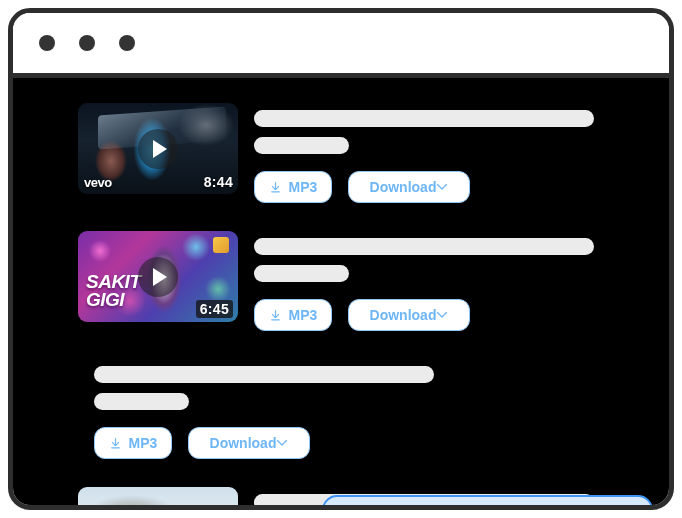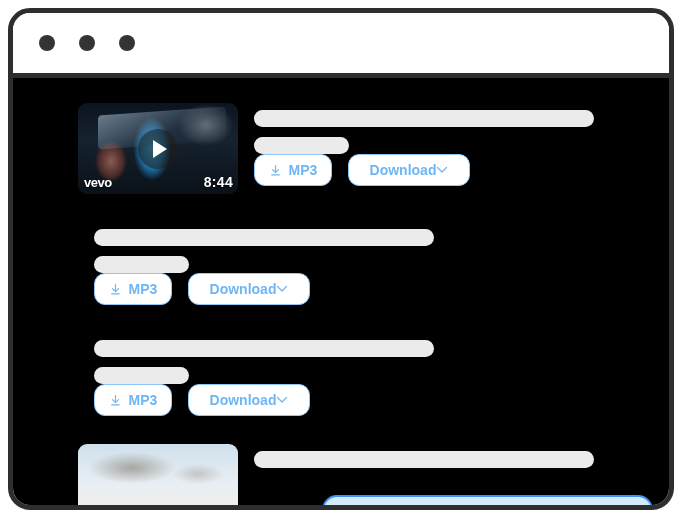--- a/index.html
+++ b/index.html
@@ -214,20 +214,21 @@
     background: #ebebeb;
     border-radius: 10px;
     height: 17px;
   }
   .skeleton.long { width: 340px; }
   .skeleton.short { width: 95px; margin-top: 10px; }
 
   .btn-row {
     display: flex;
     gap: 16px;
+    margin-top: 17px;
   }
   .btn {
     display: flex;
     align-items: center;
     justify-content: center;
     box-sizing: border-box;
     height: 32px;
     border: 1px solid #8ec8fa;
     border-radius: 11px;
     background: #ffffff;
@@ -309,20 +310,28 @@
               <span>Download</span>
               <svg class="chev" viewBox="0 0 24 16">
                 <path d="M3 3 L12 12 L21 3" fill="none" stroke="#6fb6f5" stroke-width="2.6" stroke-linecap="round" stroke-linejoin="round"></path>
               </svg>
             </button>
           </div>
         </div>
       </div>
 
       <div class="video-row">
+        <div class="thumb">
+          <div class="thumb-art art-2"></div>
+          <div class="thumb-caption">SAKIT<br>GIGI</div>
+          <div class="play-btn">
+            <span class="play-tri"></span>
+          </div>
+          <span class="duration badge">6:45</span>
+        </div>
         <div class="row-body">
           <div class="skeleton long"></div>
           <div class="skeleton short"></div>
           <div class="btn-row">
             <button class="btn btn-mp3">
               <svg class="ico-dl-small" viewBox="0 0 24 24">
                 <path d="M12 3 L12 15 M6.5 10.5 L12 16 L17.5 10.5 M5 20 L19 20" fill="none" stroke="#6fb6f5" stroke-width="2.2" stroke-linecap="round" stroke-linejoin="round"></path>
               </svg>
               <span>MP3</span>
             </button>

